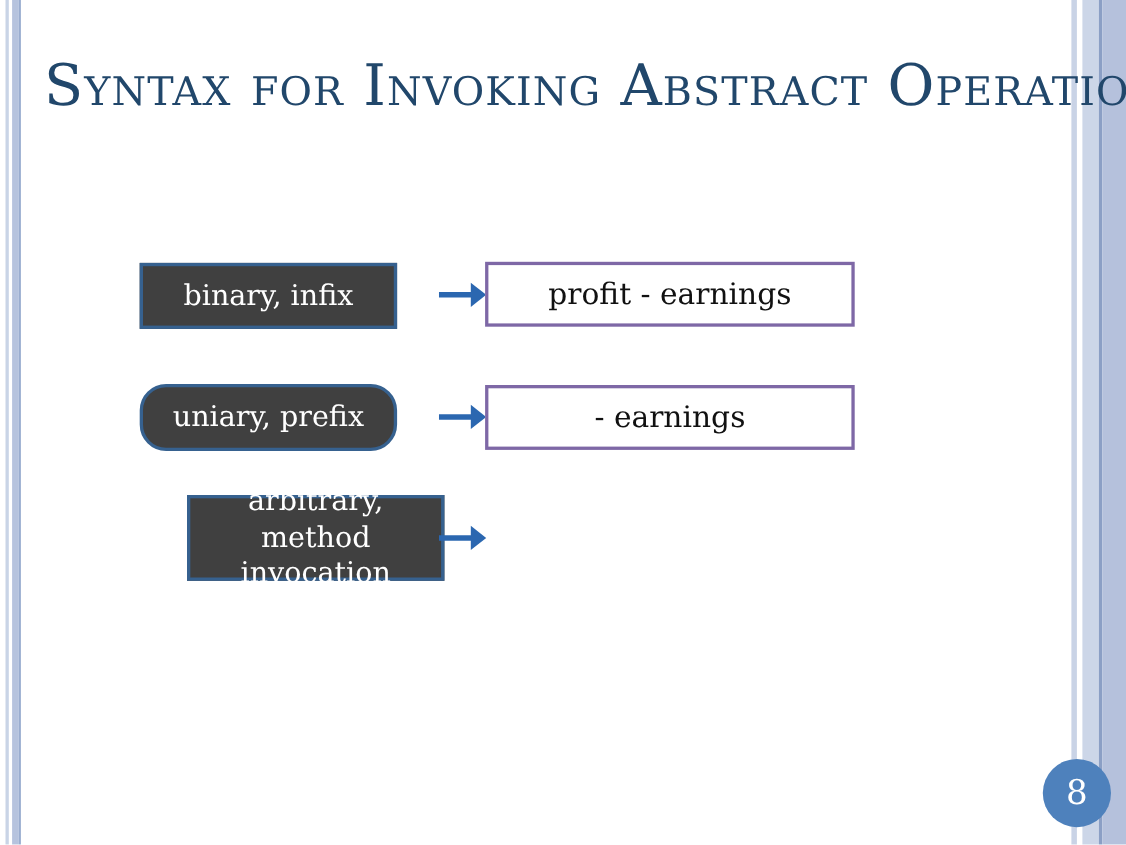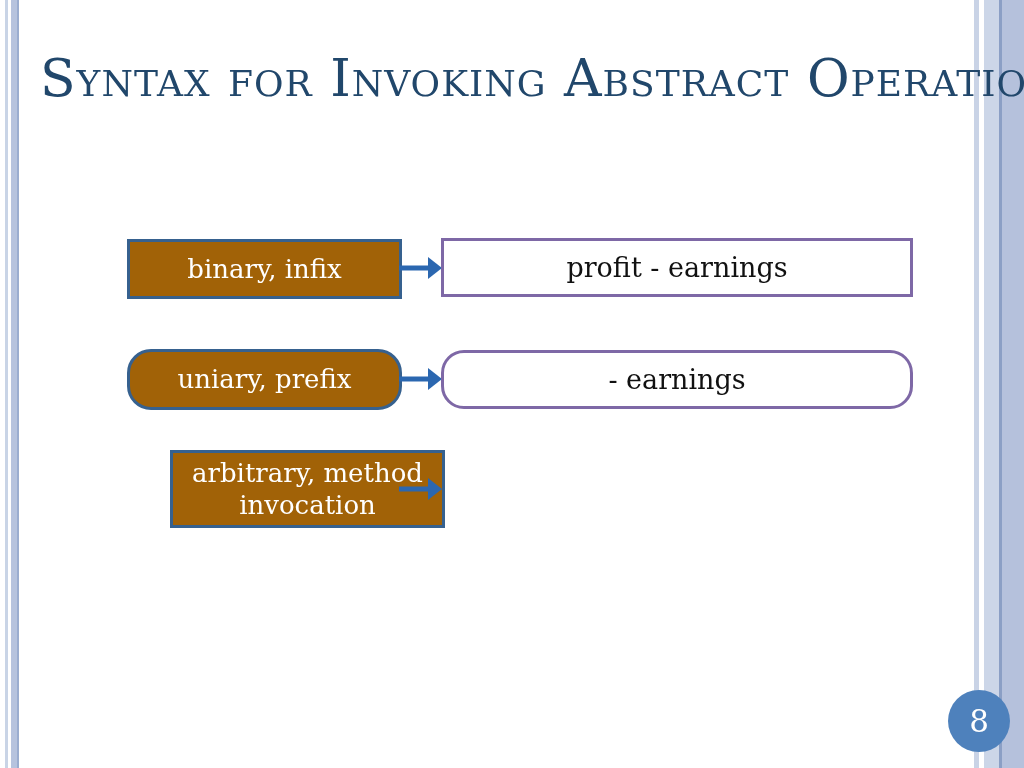--- a/index.html
+++ b/index.html
@@ -31,37 +31,37 @@
     font-variant: small-caps;
     font-size: 52px;
     letter-spacing: 1px;
     color: #21476b;
     white-space: nowrap;
   }
 
   .label-box {
     position: absolute;
     left: 127px;
-    width: 275px;
-    background: #a16207;
+    width: 234px;
+    background: #404040;
     border: 3px solid #36618f;
     box-sizing: border-box;
     color: #ffffff;
     display: flex;
     align-items: center;
     justify-content: center;
     text-align: center;
     font-size: 26px;
     line-height: 1.25;
     padding: 0 14px;
   }
   .example-box {
     position: absolute;
     left: 441px;
-    width: 472px;
+    width: 336px;
     background: #ffffff;
     border: 3px solid #7e68a6;
     box-sizing: border-box;
     color: #111111;
     display: flex;
     align-items: center;
     justify-content: center;
     text-align: center;
     font-size: 27px;
   }
@@ -70,21 +70,21 @@
     left: 399px;
     width: 46px;
     height: 28px;
   }
 
   .row1-label   { top: 239px; height: 60px; }
   .row1-example { top: 238px; height: 59px; }
   .row1-arrow   { top: 254px; }
 
   .row2-label   { top: 349px; height: 61px; border-radius: 24px; }
-  .row2-example { top: 350px; height: 59px; border-radius: 23px; }
+  .row2-example { top: 350px; height: 59px; }
   .row2-arrow   { top: 365px; }
 
   .row3-label   { top: 450px; height: 78px; margin-left: 43px; }
   .row3-example { top: 459px; height: 62px; }
   .row3-arrow   { top: 475px; }
 
   .page-badge {
     position: absolute;
     left: 948px;
     top: 690px;

